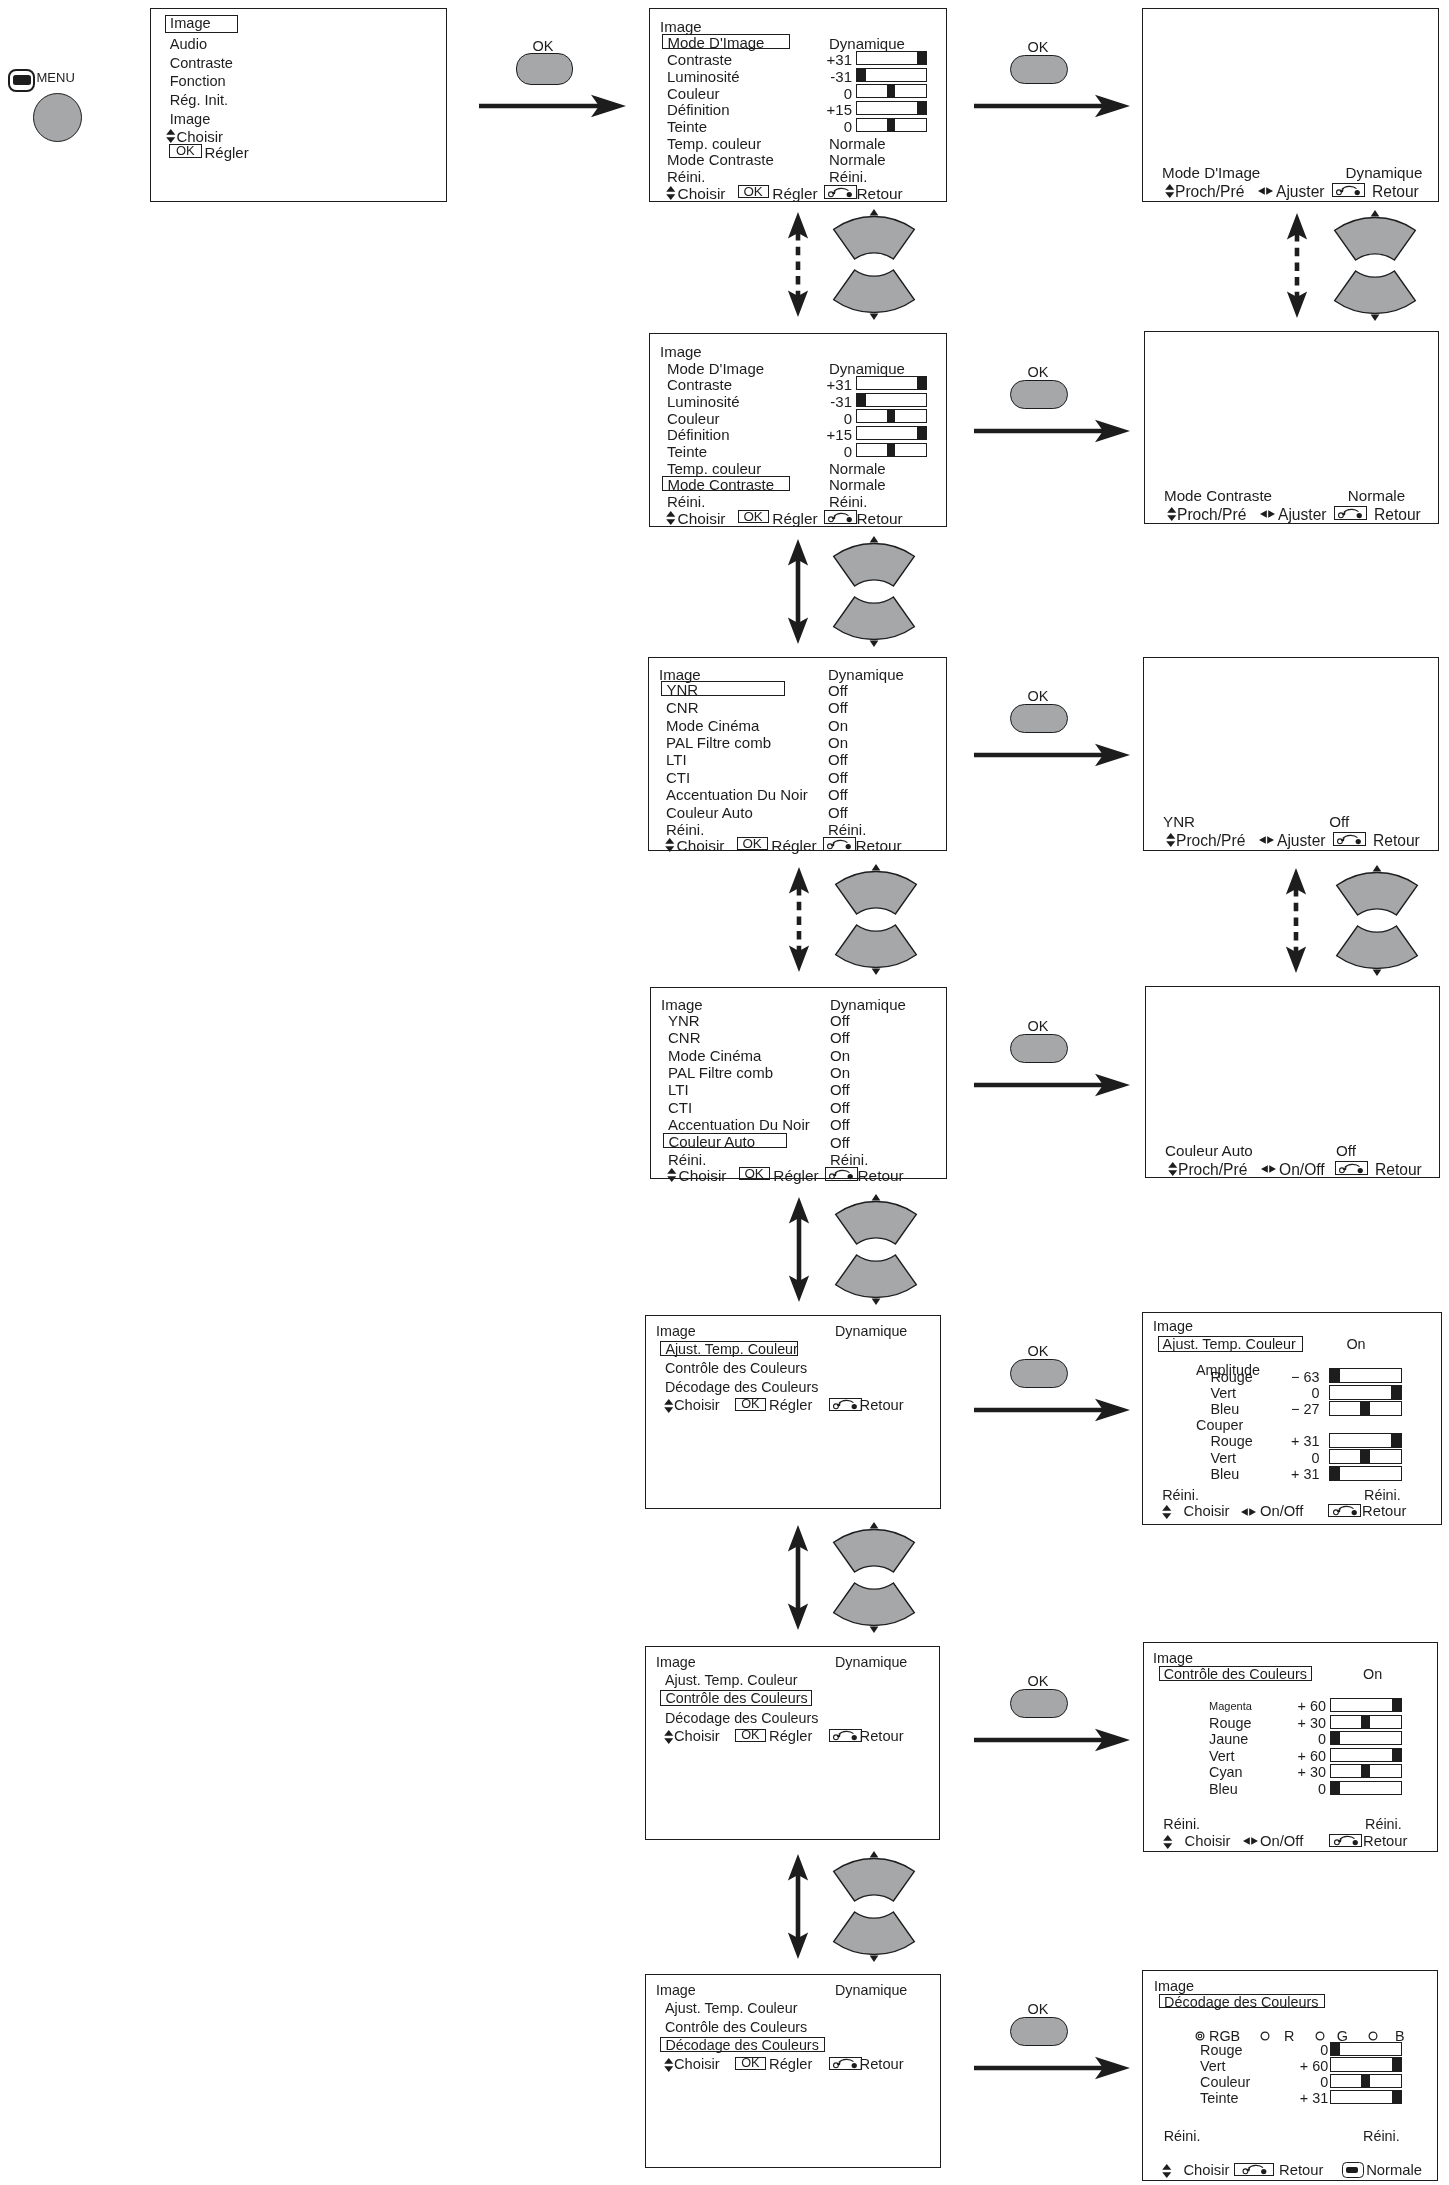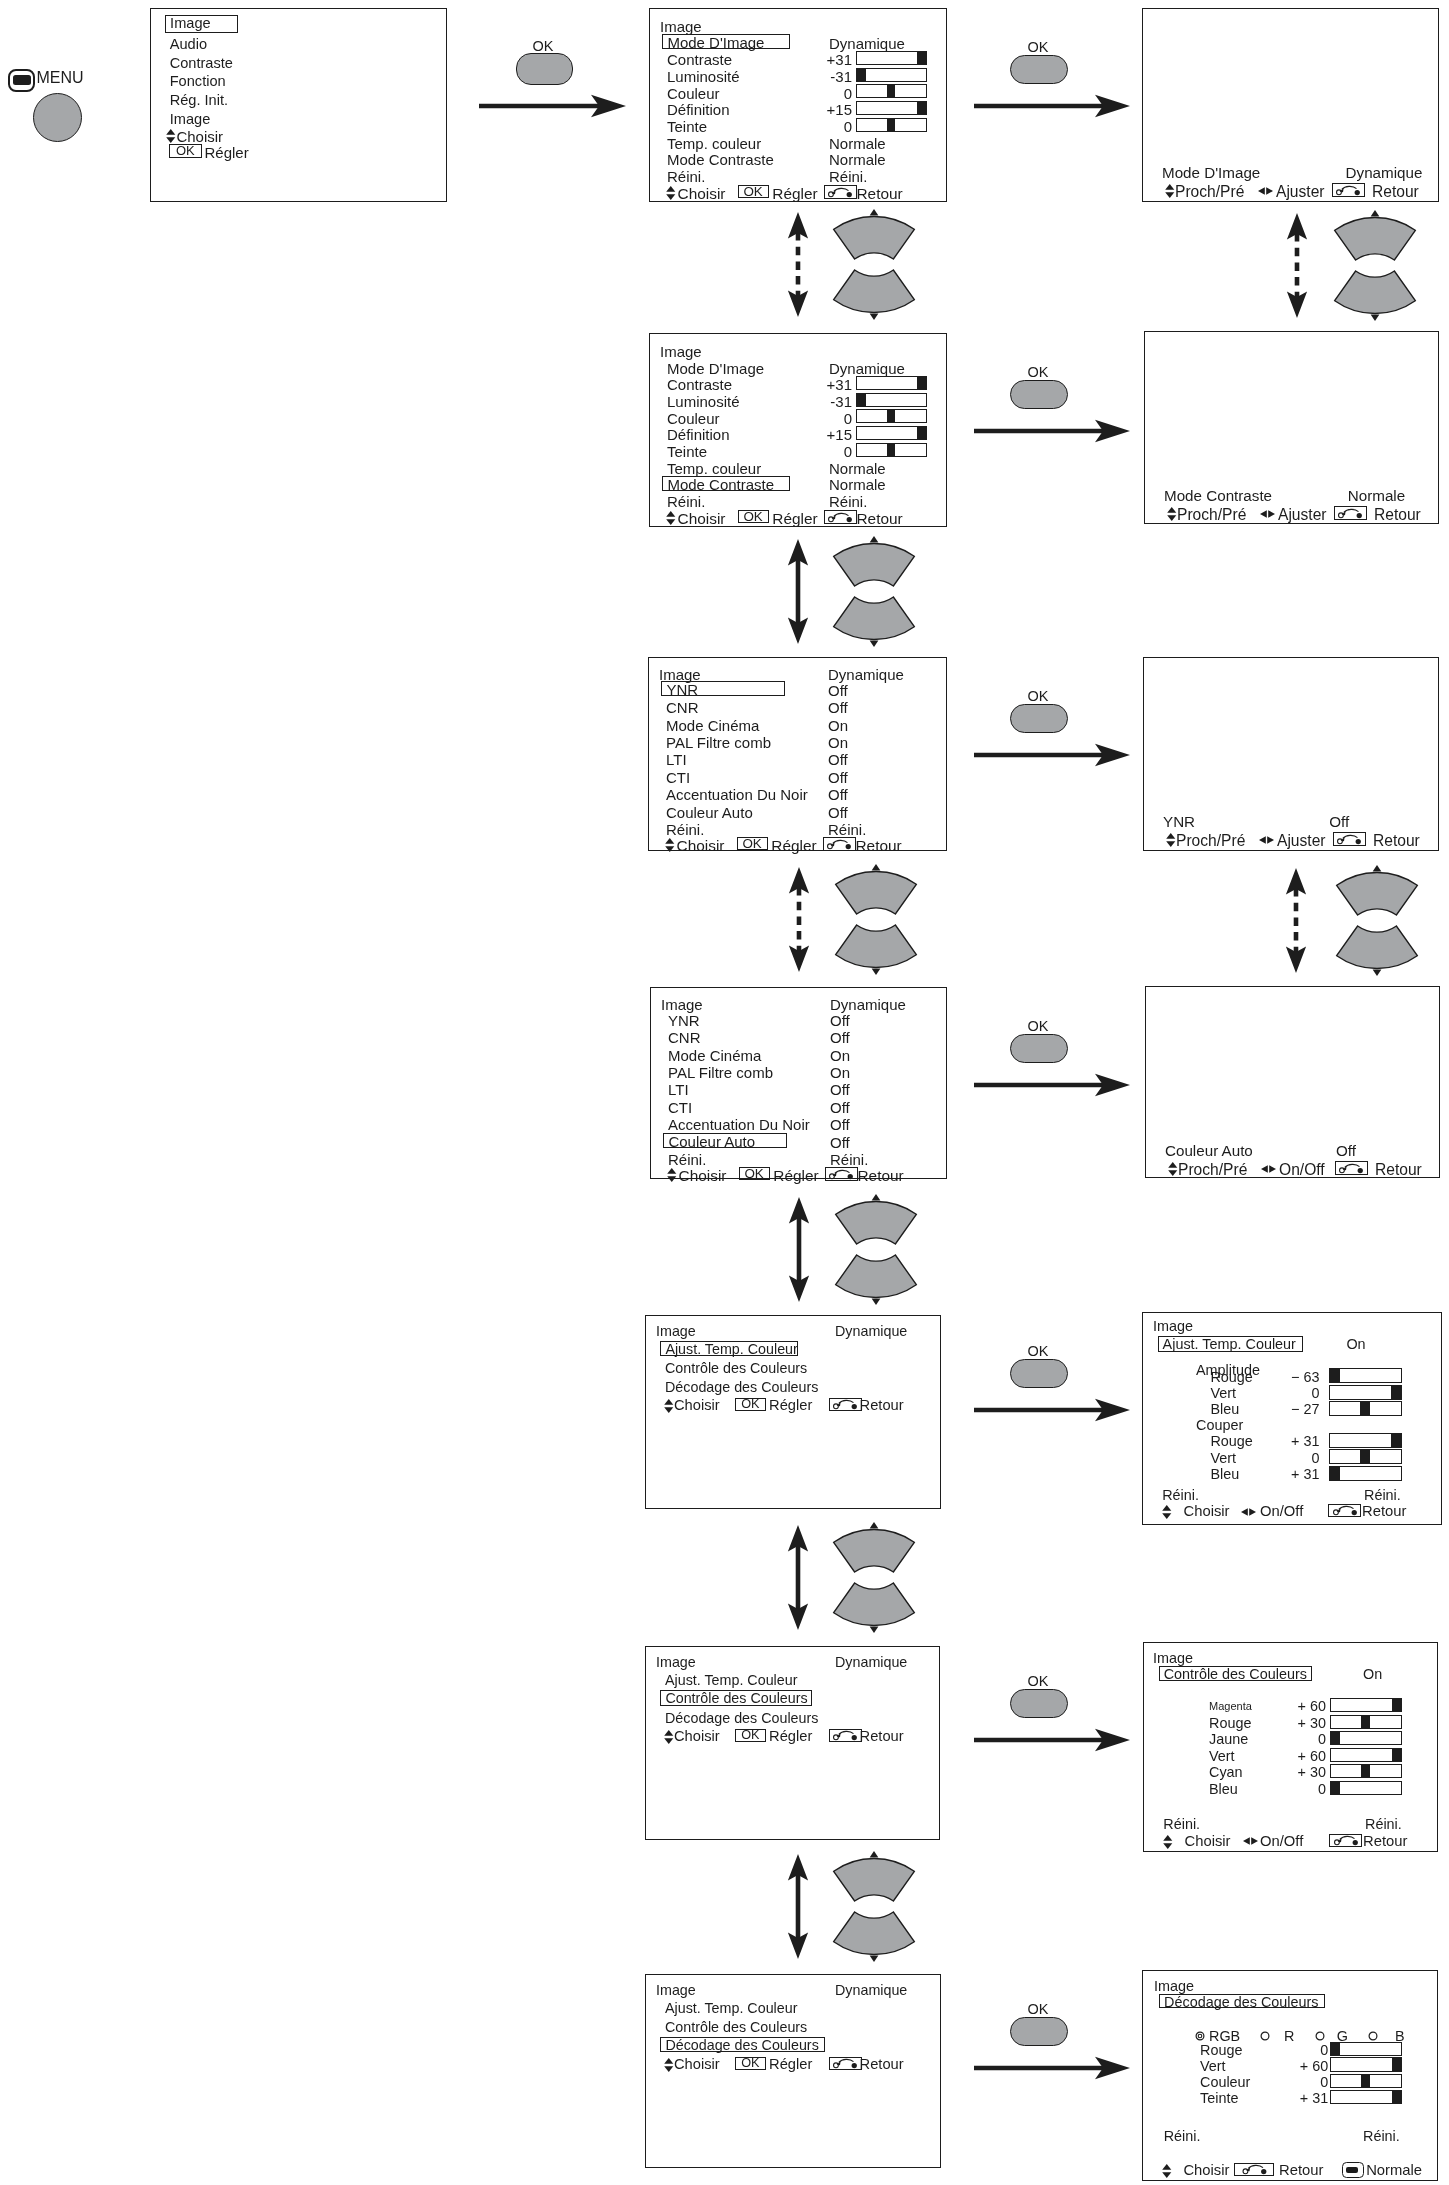--- a/index.html
+++ b/index.html
@@ -790,21 +790,21 @@
         <div class="menuiconsm" style="left: 198.8px; top: -1px; width: 22px; height: 15.4px;">
           <div class="inner"></div>
         </div>
         <div class="t" style="left: 223.2px; top: 0px; font-size: 14.8px;">Normale</div>
       </div>
     </div>
     <div></div>
     <div class="menuiconbig" style="left: 8px; top: 69px; width: 27px; height: 23px;">
       <div class="inner"></div>
     </div>
-    <div class="t" style="left: 36.5px; top: 68px; font-size: 16px; line-height: 19px;">MENU</div>
+    <div class="t" style="left: 36.5px; top: 68px; font-size: 13px; line-height: 19px;">MENU</div>
     <div class="menucirc" style="left: 32.5px; top: 92.5px; width: 49.5px; height: 49.5px;"></div>
     <div class="oklab" style="left: 518px; top: 39px; width: 50px;">OK</div>
     <div class="okoval" style="left: 516px; top: 53px; width: 57px; height: 32px;"></div>
     <svg width="147" height="26" viewBox="0 0 147 26" style="left: 479px; top: 93px;">
       <line x1="0" y1="13" x2="121" y2="13" stroke="#1d1d1d" stroke-width="4.6"></line>
       <polygon points="147,13 112,1.8 120,13 112,24.2" fill="#1d1d1d"></polygon>
     </svg>
     <div class="oklab" style="left: 1013px; top: 39.5px; width: 50px;">OK</div>
     <div class="okoval" style="left: 1010px; top: 54.5px; width: 58px; height: 29px;"></div>
     <svg width="156" height="26" viewBox="0 0 156 26" style="left: 974px; top: 93px;">

